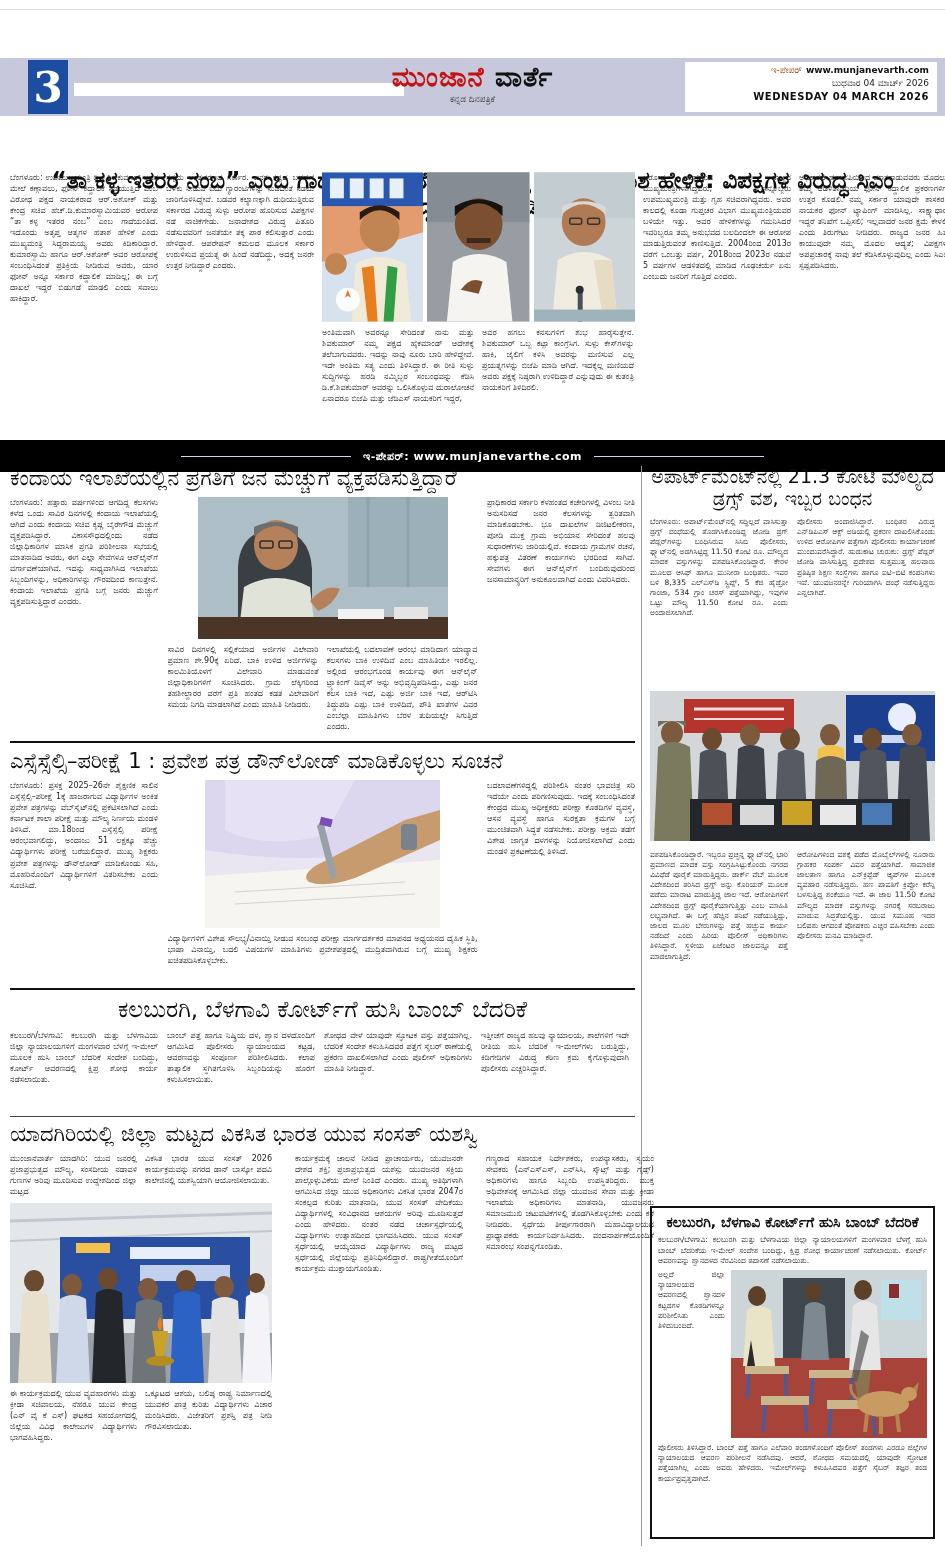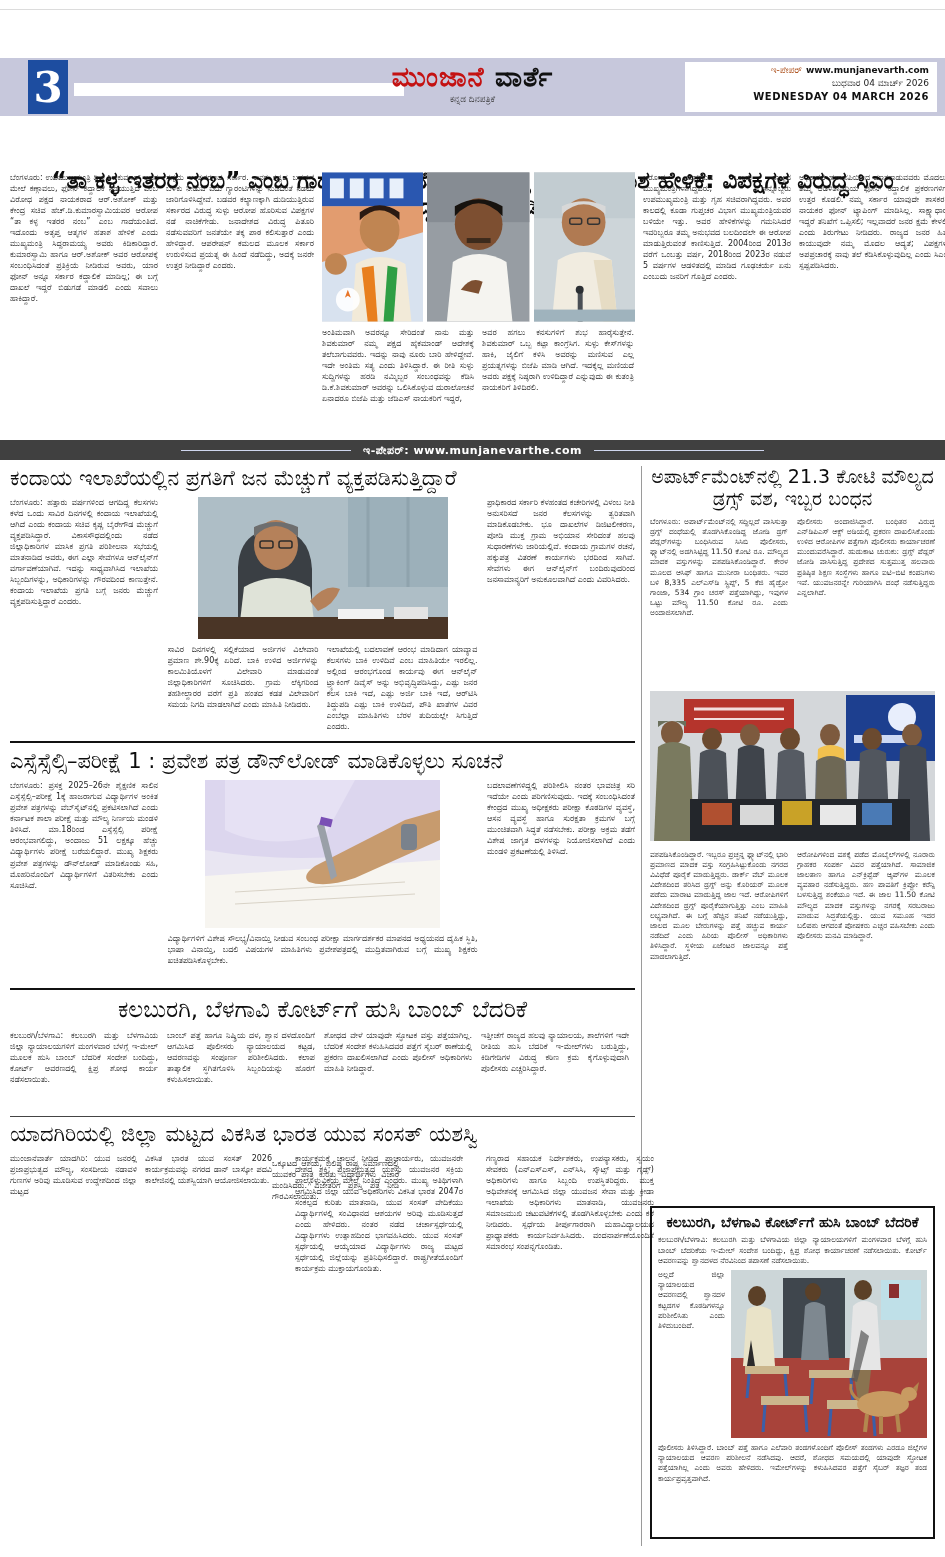--- a/index.html
+++ b/index.html
@@ -33,21 +33,21 @@
 
   .main-body{position:absolute;top:172px;left:10px;width:925px;height:262px;display:flex;gap:8px;}
   .mcol{width:148px;flex:0 0 auto;height:100%;}
   .mcenter{width:313px;flex:0 0 auto;display:flex;flex-direction:column;}
   .photo-row{display:flex;gap:4px;height:150px;}
   .photo-row svg{display:block;}
   .mcenter-cols{display:flex;gap:8px;margin-top:5px;height:104px;}
   .mcenter-cols .c{width:152px;flex:0 0 auto;height:100%;}
 
   
-  .band{position:absolute;top:440px;left:0;width:945px;height:20px;background:#404040;
+  .band{position:absolute;top:440px;left:0;width:945px;height:32px;background:#000000;
         display:flex;align-items:center;justify-content:center;gap:12px;}
   .band .rule{width:170px;height:1px;background:#cfd6ee;}
   .band .txt{color:#fff;font-size:11px;font-weight:bold;letter-spacing:.5px;}
 
   
   .vdivider{position:absolute;left:641px;top:466px;width:1px;height:1080px;background:#9a9a9a;}
 
   .left-region{position:absolute;left:10px;top:464px;width:625px;}
   .right-region{position:absolute;left:650px;top:464px;width:285px;}
 
@@ -63,21 +63,21 @@
   .centerblk .undercols .c{width:151px;flex:0 0 auto;}
 
   .rcol{width:138px;flex:0 0 auto;}
   .rflex{display:flex;gap:9px;}
 
   .box{border:2px solid #111;margin-top:8px;padding:6px;box-sizing:border-box;width:285px;}
   .box h3{font-size:14px;font-weight:bold;text-align:center;margin:0 0 5px 0;color:#0d0d0d;line-height:1.2;}
   .box-row{display:flex;gap:6px;margin-top:4px;}
   .box-side{width:67px;flex:0 0 auto;}
 
-  .ycluster{width:262px;flex:0 0 auto;display:flex;flex-direction:row;}
+  .ycluster{width:262px;flex:0 0 auto;display:flex;flex-direction:column;}
   .ytop{display:flex;gap:8px;height:46px;}
   .ytop .c{width:127px;flex:0 0 auto;height:100%;}
   .ybottom{display:flex;gap:8px;margin-top:5px;flex:1;}
   .ybottom .c{width:127px;flex:0 0 auto;}
   .ycol{width:168px;flex:0 0 auto;margin-left:14px;}
 
   svg{background:#eee;}
 </style>
 </head>
 <body>
@@ -269,20 +269,21 @@
             <ellipse cx="214" cy="84" rx="10" ry="11" fill="#7d5a3e"></ellipse>
               <path d="M198 180 L202 98 Q214 90 228 98 L232 180 Z" fill="#e3e3e3"></path>
             <ellipse cx="246" cy="80" rx="9" ry="10" fill="#6b4a2f"></ellipse>
               <path d="M232 180 L236 94 Q246 86 258 94 L262 180 Z" fill="#f4f4f8"></path>
           </g>
           <path d="M142 128 L158 128 L154 156 L146 156 Z" fill="#c9a227"></path>
           <ellipse cx="150" cy="158" rx="14" ry="5" fill="#b38d1d"></ellipse>
           <path d="M150 114 Q155 122 150 128 Q145 122 150 114Z" fill="#e87f1e"></path>
         </svg>
         <div class="ybottom">
+          <div class="c bodytxt">ಈ ಕಾರ್ಯಕ್ರಮದಲ್ಲಿ ಯುವ ವ್ಯವಹಾರಗಳು ಮತ್ತು ಕ್ರೀಡಾ ಸಚಿವಾಲಯ, ನೆಹರೂ ಯುವ ಕೇಂದ್ರ (ಎನ್ ವೈ ಕೆ ಎಸ್) ಘಟಕದ ಸಹಯೋಗದಲ್ಲಿ ಜಿಲ್ಲೆಯ ವಿವಿಧ ಕಾಲೇಜುಗಳ ವಿದ್ಯಾರ್ಥಿಗಳು ಭಾಗವಹಿಸಿದ್ದರು.</div>
           <div class="c bodytxt">ಒಕ್ಕೂಟದ ಆಶಯ, ಬಲಿಷ್ಠ ರಾಷ್ಟ್ರ ನಿರ್ಮಾಣದಲ್ಲಿ ಯುವಕರ ಪಾತ್ರ ಕುರಿತು ವಿದ್ಯಾರ್ಥಿಗಳು ವಿಚಾರ ಮಂಡಿಸಿದರು. ವಿಜೇತರಿಗೆ ಪ್ರಶಸ್ತಿ ಪತ್ರ ನೀಡಿ ಗೌರವಿಸಲಾಯಿತು.</div>
         </div>
       </div>
       <div class="ycol bodytxt">ಕಾರ್ಯಕ್ರಮಕ್ಕೆ ಚಾಲನೆ ನೀಡಿದ ಪ್ರಾಚಾರ್ಯರು, ಯುವಜನರೇ ದೇಶದ ಶಕ್ತಿ; ಪ್ರಜಾಪ್ರಭುತ್ವದ ಯಶಸ್ಸು ಯುವಜನರ ಸಕ್ರಿಯ ಪಾಲ್ಗೊಳ್ಳುವಿಕೆಯ ಮೇಲೆ ನಿಂತಿದೆ ಎಂದರು. ಮುಖ್ಯ ಅತಿಥಿಗಳಾಗಿ ಆಗಮಿಸಿದ ಜಿಲ್ಲಾ ಯುವ ಅಧಿಕಾರಿಗಳು ವಿಕಸಿತ ಭಾರತ 2047ರ ಸಂಕಲ್ಪದ ಕುರಿತು ಮಾತನಾಡಿ, ಯುವ ಸಂಸತ್ ವೇದಿಕೆಯು ವಿದ್ಯಾರ್ಥಿಗಳಲ್ಲಿ ಸಂವಿಧಾನದ ಆಶಯಗಳ ಅರಿವು ಮೂಡಿಸುತ್ತದೆ ಎಂದು ಹೇಳಿದರು. ನಂತರ ನಡೆದ ಚರ್ಚಾಸ್ಪರ್ಧೆಯಲ್ಲಿ ವಿದ್ಯಾರ್ಥಿಗಳು ಉತ್ಸಾಹದಿಂದ ಭಾಗವಹಿಸಿದರು. ಯುವ ಸಂಸತ್ ಸ್ಪರ್ಧೆಯಲ್ಲಿ ಆಯ್ಕೆಯಾದ ವಿದ್ಯಾರ್ಥಿಗಳು ರಾಜ್ಯ ಮಟ್ಟದ ಸ್ಪರ್ಧೆಯಲ್ಲಿ ಜಿಲ್ಲೆಯನ್ನು ಪ್ರತಿನಿಧಿಸಲಿದ್ದಾರೆ. ರಾಷ್ಟ್ರಗೀತೆಯೊಂದಿಗೆ ಕಾರ್ಯಕ್ರಮ ಮುಕ್ತಾಯಗೊಂಡಿತು.</div>
       <div class="ycol bodytxt">ಗಣ್ಯರಾದ ಸಹಾಯಕ ನಿರ್ದೇಶಕರು, ಉಪನ್ಯಾಸಕರು, ಸ್ವಯಂ ಸೇವಕರು (ಎನ್‌ಎಸ್‌ಎಸ್, ಎನ್‌ಸಿಸಿ, ಸ್ಕೌಟ್ಸ್ ಮತ್ತು ಗೈಡ್ಸ್) ಅಧಿಕಾರಿಗಳು ಹಾಗೂ ಸಿಬ್ಬಂದಿ ಉಪಸ್ಥಿತರಿದ್ದರು. ಮುಕ್ತ ಅಧಿವೇಶನಕ್ಕೆ ಆಗಮಿಸಿದ ಜಿಲ್ಲಾ ಯುವಜನ ಸೇವಾ ಮತ್ತು ಕ್ರೀಡಾ ಇಲಾಖೆಯ ಅಧಿಕಾರಿಗಳು ಮಾತನಾಡಿ, ಯುವಜನರು ಸಮಾಜಮುಖಿ ಚಟುವಟಿಕೆಗಳಲ್ಲಿ ತೊಡಗಿಸಿಕೊಳ್ಳಬೇಕು ಎಂದು ಕರೆ ನೀಡಿದರು. ಸ್ಪರ್ಧೆಯ ತೀರ್ಪುಗಾರರಾಗಿ ಮಹಾವಿದ್ಯಾಲಯದ ಪ್ರಾಧ್ಯಾಪಕರು ಕಾರ್ಯನಿರ್ವಹಿಸಿದರು. ವಂದನಾರ್ಪಣೆಯೊಂದಿಗೆ ಸಮಾರಂಭ ಸಂಪನ್ನಗೊಂಡಿತು.</div>
     </div>
   </div>
 
   <div class="right-region">
     <div class="h2" style="font-size:19px;text-align:center;">ಅಪಾರ್ಟ್‌ಮೆಂಟ್‌ನಲ್ಲಿ 21.3 ಕೋಟಿ ಮೌಲ್ಯದ ಡ್ರಗ್ಸ್ ವಶ, ಇಬ್ಬರ ಬಂಧನ</div>

